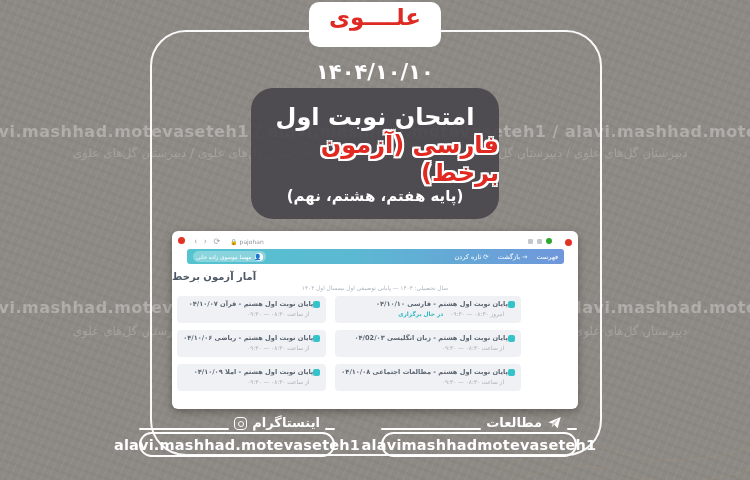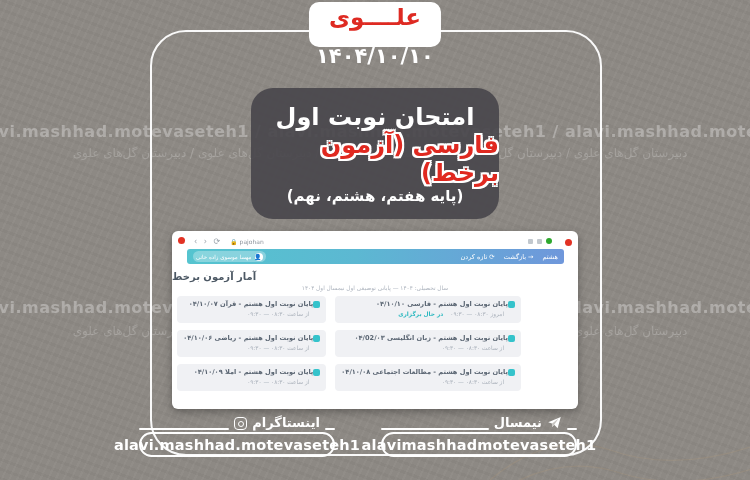--- a/index.html
+++ b/index.html
@@ -24,21 +24,21 @@
 
   
   .frame { position:absolute; left:150px; top:30px; width:452px; height:426px;
     border:2.5px solid rgba(255,255,255,.95); border-radius:36px; z-index:2; }
 
   
   .badge { position:absolute; left:50%; transform:translateX(-50%); top:2px;
     background:#ffffff; border-radius:10px; padding:2px 20px 17px; z-index:5;
     color:#de2a22; font-size:23px; font-weight:bold; direction:rtl; }
 
-  .date { position:absolute; left:0; top:44px; width:750px; text-align:center;
+  .date { position:absolute; left:0; top:60px; width:750px; text-align:center;
     color:#ffffff; font-size:21px; font-weight:bold; z-index:3; letter-spacing:1px; }
 
   
   .title-card { position:absolute; left:251px; top:88px; width:248px; height:131px;
     background:rgba(73,71,76,.92); border-radius:22px; z-index:3;
     display:flex; flex-direction:column; align-items:center; justify-content:center;
     direction:rtl; }
   .t1 { color:#ffffff; font-size:24px; font-weight:bold; }
   .t2 { color:#e02920; font-size:24px; font-weight:bold;
     text-shadow:-2px -2px 0 #fff, 2px -2px 0 #fff, -2px 2px 0 #fff, 2px 2px 0 #fff,
@@ -141,21 +141,21 @@
       <span class="url">🔒 <span>pajohan</span></span>
       <span class="right-ic">
         <span class="sq"></span>
         <span class="sq"></span>
         <span class="green"></span>
       </span>
     </div>
 
     <div class="tealbar">
       <span class="navgrp">
-        <span>هشتم</span>
+        <span>فهرست</span>
         <span>→ بازگشت</span>
         <span>⟳ تازه کردن</span>
       </span>
       <span class="userchip">
         <span class="av">👤</span>
         <span>مهسا موسوی زاده خانی</span>
       </span>
     </div>
 
     <div class="page-h">آمار آزمون برخط</div>
@@ -236,21 +236,21 @@
       <span class="ig-ic"></span>
       <span dir="rtl">اینستاگرام</span>
       <span class="line short"></span>
     </div>
     <div class="pill">alavi.mashhad.motevaseteh1</div>
   </div>
 
   <div class="pillgrp tg">
     <div class="plabel">
       <span class="line long"></span>
-      <span dir="rtl">نیمسال</span>
+      <span dir="rtl">مطالعات</span>
       <svg class="tg-ic" viewBox="0 0 24 24">
         <path fill="#ffffff" d="M2 11.5 L22 3 L17 21 L11.5 15.5 L8.5 19 L8 13.5 Z"></path>
         <path fill="#c9c6c2" d="M8 13.5 L18.5 5.5 L11.5 15.5 L8.5 19 Z"></path>
       </svg>
       <span class="line short"></span>
     </div>
     <div class="pill">alavimashhadmotevaseteh1</div>
   </div>
 
 </div>

